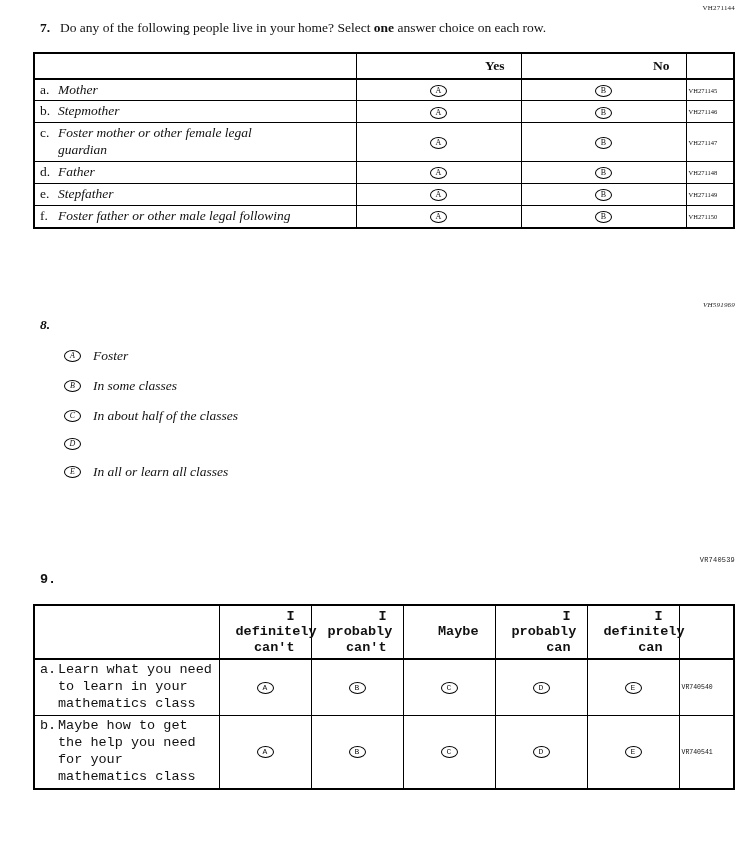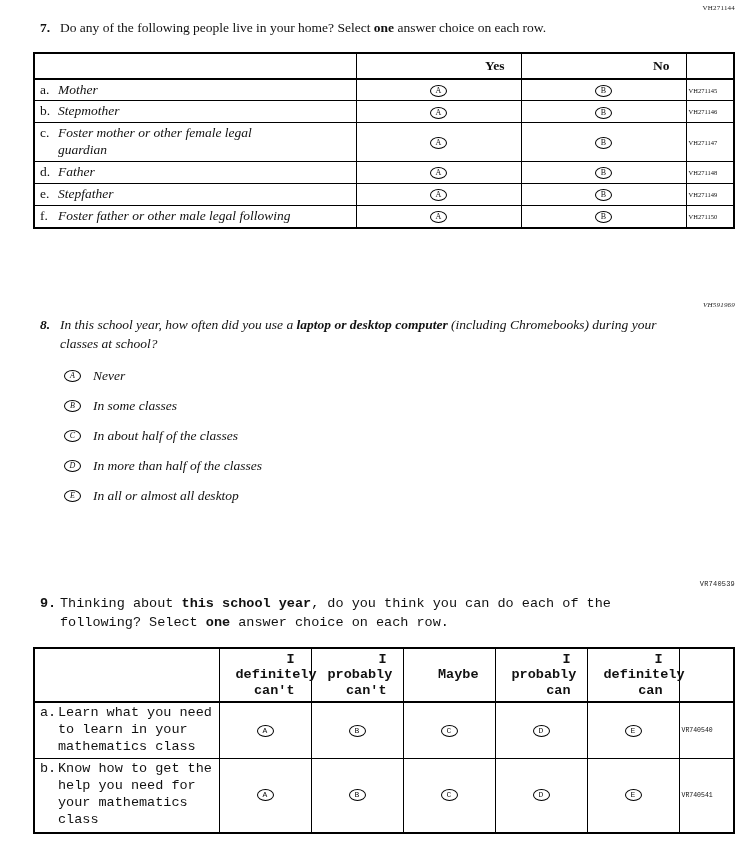--- a/index.html
+++ b/index.html
@@ -162,52 +162,49 @@
           <td class="code-cell">VH271150</td>
         </tr>
       </tbody>
     </table>
   </div>
 
   <div class="section sec-q8">
     <div class="qcode">VH591969</div>
     <div class="question">
       <span class="qnum">8.</span>
-      <span class="qtext"><span>In this school year, how often did you use a </span><b>laptop or desktop computer</b><span> (including Chromebooks) during your classes at school?</span></span>
     </div>
 
     <ul class="options">
       <li class="option">
         <span class="bubble">A</span>
-        <span>Never</span>
+        <span>Foster</span>
       </li>
       <li class="option">
         <span class="bubble">B</span>
         <span>In some classes</span>
       </li>
       <li class="option">
         <span class="bubble">C</span>
         <span>In about half of the classes</span>
       </li>
       <li class="option">
         <span class="bubble">D</span>
-        <span>In more than half of the classes</span>
       </li>
       <li class="option">
         <span class="bubble">E</span>
-        <span>In all or almost all desktop</span>
+        <span>In all or learn all classes</span>
       </li>
     </ul>
   </div>
 
   <div class="section sec-q9">
     <div class="qcode">VR740539</div>
     <div class="question">
       <span class="qnum">9.</span>
-      <span class="qtext"><span>Thinking about </span><b>this school year</b><span>, do you think you can do each of the following? Select </span><b>one</b><span> answer choice on each row.</span></span>
     </div>
 
     <table class="t9">
       <colgroup>
         <col class="c-label">
           <col class="c-ans">
           <col class="c-ans">
           <col class="c-ans">
           <col class="c-ans">
           <col class="c-ans">
@@ -236,21 +233,21 @@
           <td class="bubble-cell"><span class="bubble">B</span></td>
           <td class="bubble-cell"><span class="bubble">C</span></td>
           <td class="bubble-cell"><span class="bubble">D</span></td>
           <td class="bubble-cell"><span class="bubble">E</span></td>
           <td class="code-cell">VR740540</td>
         </tr>
         <tr class="row-b">
           <td class="label-cell">
               <div class="label-flex">
                 <span class="row-letter">b.</span>
-                <span class="row-text">Know how to get the help you need for your mathematics class</span>
+                <span class="row-text">Maybe how to get the help you need for your mathematics class</span>
               </div>
             </td>
           <td class="bubble-cell"><span class="bubble">A</span></td>
           <td class="bubble-cell"><span class="bubble">B</span></td>
           <td class="bubble-cell"><span class="bubble">C</span></td>
           <td class="bubble-cell"><span class="bubble">D</span></td>
           <td class="bubble-cell"><span class="bubble">E</span></td>
           <td class="code-cell">VR740541</td>
         </tr>
       </tbody>

